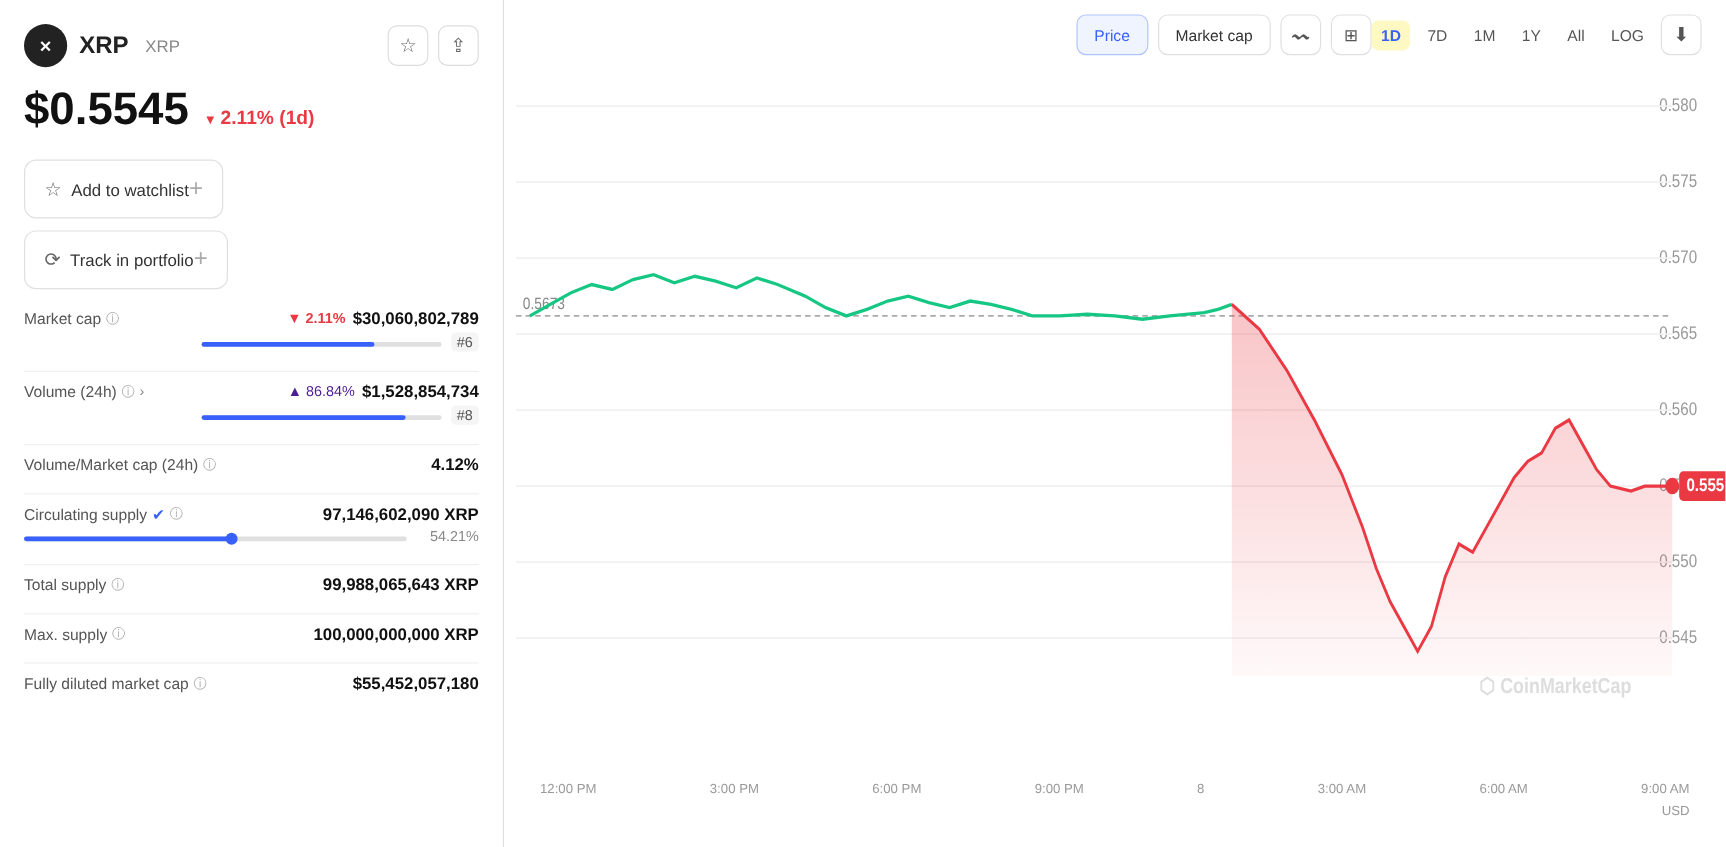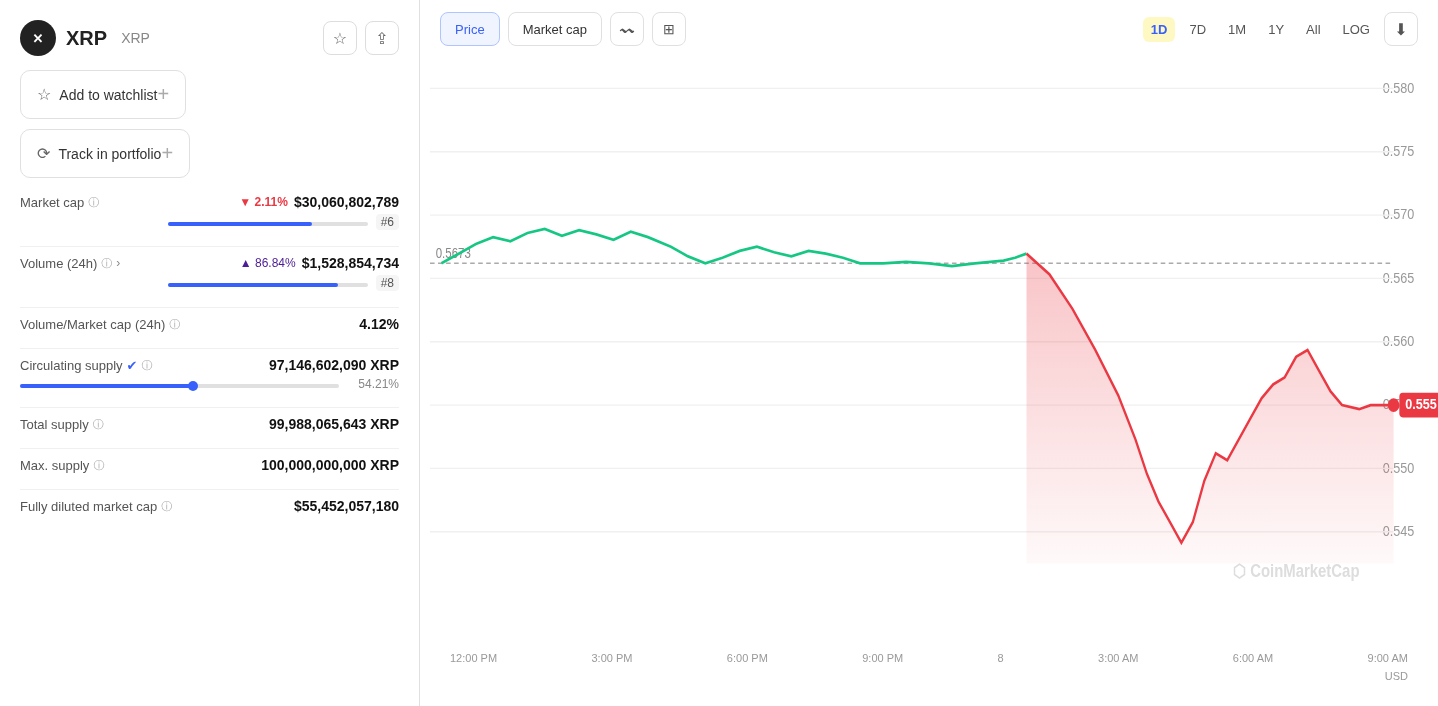--- a/index.html
+++ b/index.html
@@ -134,21 +134,21 @@
       font-weight: 500;
     }
     .tab.active {
       color: #3861fb;
       border-bottom: 2px solid #3861fb;
     }
 
     .chart-controls {
       display: flex;
       align-items: center;
-      justify-content: space-between;
+      justify-content: flex-end;
       padding: 12px 20px 8px 20px;
     }
     .chart-controls-left { display: flex; gap: 8px; }
     .chart-controls-right { display: flex; gap: 6px; align-items: center; }
     .filter-btn {
       border: 1px solid #e0e0e0;
       border-radius: 8px;
       padding: 5px 14px;
       font-size: 13px;
       cursor: pointer;
@@ -237,20 +237,24 @@
     <div class="header-actions">
       <button class="icon-btn">
         <span>☆</span>
       </button>
       <button class="icon-btn">
         <span>⇪</span>
       </button>
     </div>
   </div>
 
+  <div class="price-display">
+    <span class="price-value">$0.5545</span>
+    <span class="price-change">2.11% (1d)</span>
+  </div>
 
   <button class="action-btn">
     <div class="action-btn-left">
       <span class="action-btn-icon">☆</span>
       <span>Add to watchlist</span>
     </div>
     <span class="action-btn-plus">+</span>
   </button>
 
   <button class="action-btn">

